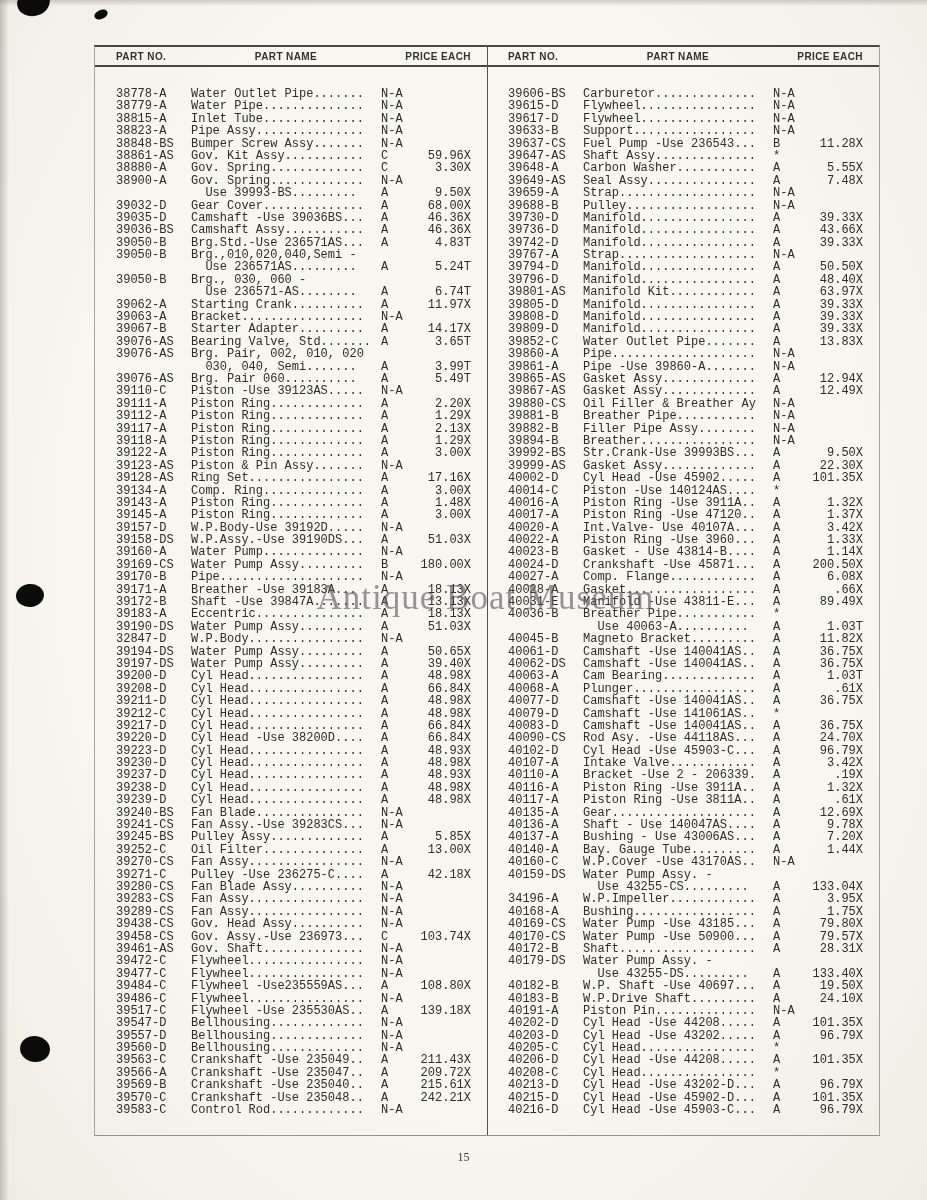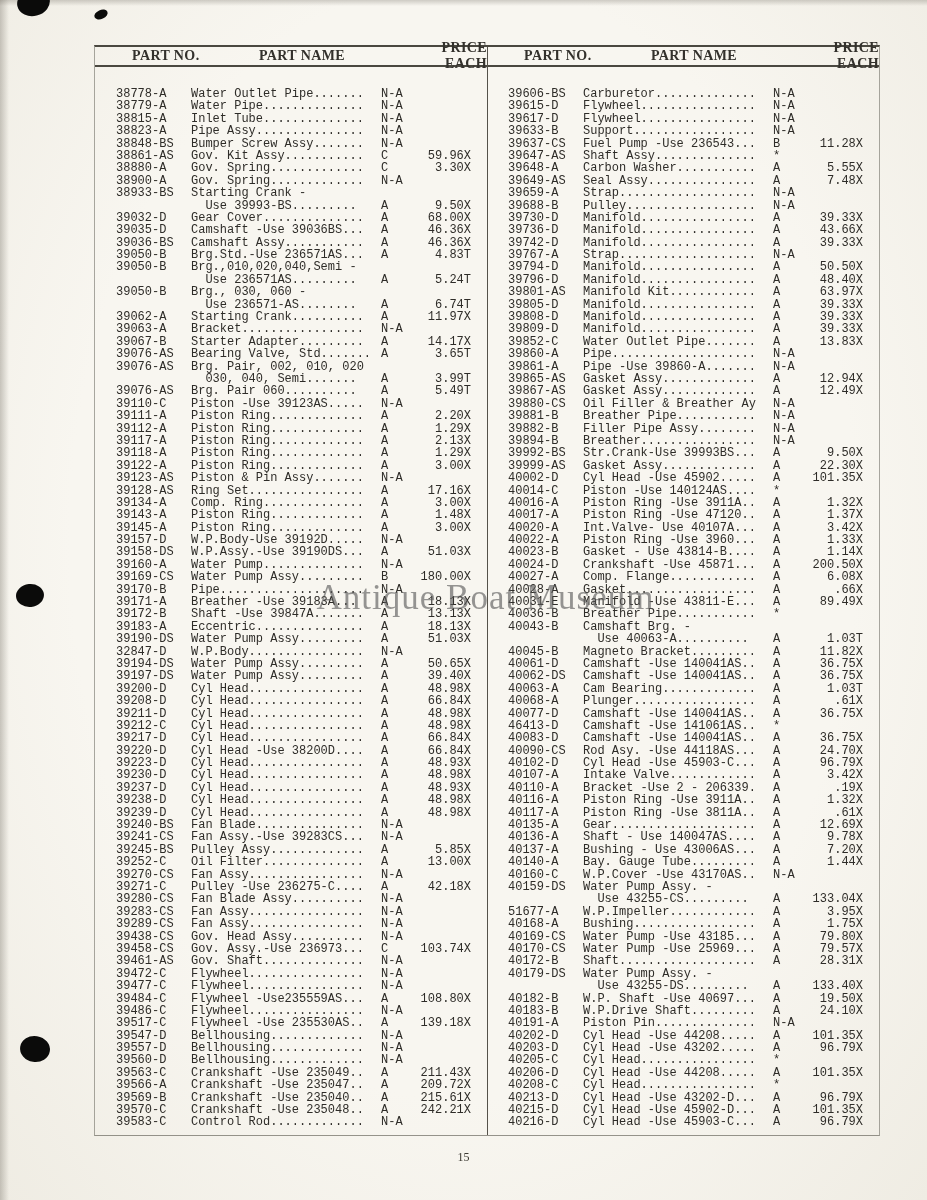--- a/index.html
+++ b/index.html
@@ -24,22 +24,22 @@
     position:absolute;left:94px;top:45px;width:786px;height:1091px;
     border-top:2px solid #4a4840;
     border-bottom:1px solid rgba(70,68,58,0.55);
     border-left:1px solid rgba(70,68,58,0.45);
     border-right:1px solid rgba(70,68,58,0.45);
     box-sizing:border-box;
   }
   .center-divider{position:absolute;left:50%;top:0;bottom:0;width:1px;background:#55524a;}
   .header-row{display:flex;height:20px;border-bottom:2px solid #4a4840;box-sizing:border-box;}
   .header-col{width:50%;display:flex;align-items:center;padding-left:21px;box-sizing:border-box;
-    font-family:Liberation Serif, serif;font-size:14px;font-weight:bold;
-    letter-spacing:0.4px;color:#33312c;justify-content:flex-end;}
+    font-family:Liberation Sans, sans-serif;font-size:10px;font-weight:bold;
+    letter-spacing:0.4px;color:#33312c;}
   .h-no{width:75px;}
   .h-name{width:190px;text-align:center;}
   .h-price{width:90px;text-align:right;}
 
   .body-row{display:flex;height:calc(100% - 20px);}
   .body-col{width:50%;box-sizing:border-box;padding-left:21px;padding-top:21px;
     font-size:12px;line-height:12.4px;}
   .row{display:flex;height:12.4px;}
   .cell{white-space:pre;}
   .c-no{width:75px;}
@@ -127,26 +127,20 @@
             <span class="cell c-code">C</span>
             <span class="cell c-price">3.30X</span>
           </div>
           <div class="row">
             <span class="cell c-no">38900-A</span>
             <span class="cell c-name">Gov. Spring.............</span>
             <span class="cell c-code">N-A</span>
             <span class="cell c-price"></span>
           </div>
           <div class="row">
-            <span class="cell c-no">38933-BS</span>
-            <span class="cell c-name">Starting Crank -</span>
-            <span class="cell c-code"></span>
-            <span class="cell c-price"></span>
-          </div>
-          <div class="row">
             <span class="cell c-no"></span>
             <span class="cell c-name">  Use 39993-BS.........</span>
             <span class="cell c-code">A</span>
             <span class="cell c-price">9.50X</span>
           </div>
           <div class="row">
             <span class="cell c-no">39032-D</span>
             <span class="cell c-name">Gear Cover..............</span>
             <span class="cell c-code">A</span>
             <span class="cell c-price">68.00X</span>
@@ -843,26 +837,20 @@
             <span class="cell c-code">A</span>
             <span class="cell c-price">89.49X</span>
           </div>
           <div class="row">
             <span class="cell c-no">40036-B</span>
             <span class="cell c-name">Breather Pipe...........</span>
             <span class="cell c-code">*</span>
             <span class="cell c-price"></span>
           </div>
           <div class="row">
-            <span class="cell c-no">40043-B</span>
-            <span class="cell c-name">Camshaft Brg. -</span>
-            <span class="cell c-code"></span>
-            <span class="cell c-price"></span>
-          </div>
-          <div class="row">
             <span class="cell c-no"></span>
             <span class="cell c-name">  Use 40063-A..........</span>
             <span class="cell c-code">A</span>
             <span class="cell c-price">1.03T</span>
           </div>
           <div class="row">
             <span class="cell c-no">40045-B</span>
             <span class="cell c-name">Magneto Bracket.........</span>
             <span class="cell c-code">A</span>
             <span class="cell c-price">11.82X</span>
@@ -891,21 +879,21 @@
             <span class="cell c-code">A</span>
             <span class="cell c-price">.61X</span>
           </div>
           <div class="row">
             <span class="cell c-no">40077-D</span>
             <span class="cell c-name">Camshaft -Use 140041AS..</span>
             <span class="cell c-code">A</span>
             <span class="cell c-price">36.75X</span>
           </div>
           <div class="row">
-            <span class="cell c-no">46413-D</span>
+            <span class="cell c-no">40079-D</span>
             <span class="cell c-name">Camshaft -Use 141061AS..</span>
             <span class="cell c-code">*</span>
             <span class="cell c-price"></span>
           </div>
           <div class="row">
             <span class="cell c-no">40083-D</span>
             <span class="cell c-name">Camshaft -Use 140041AS..</span>
             <span class="cell c-code">A</span>
             <span class="cell c-price">36.75X</span>
           </div>
@@ -981,40 +969,40 @@
             <span class="cell c-code"></span>
             <span class="cell c-price"></span>
           </div>
           <div class="row">
             <span class="cell c-no"></span>
             <span class="cell c-name">  Use 43255-CS.........</span>
             <span class="cell c-code">A</span>
             <span class="cell c-price">133.04X</span>
           </div>
           <div class="row">
-            <span class="cell c-no">51677-A</span>
+            <span class="cell c-no">34196-A</span>
             <span class="cell c-name">W.P.Impeller............</span>
             <span class="cell c-code">A</span>
             <span class="cell c-price">3.95X</span>
           </div>
           <div class="row">
             <span class="cell c-no">40168-A</span>
             <span class="cell c-name">Bushing.................</span>
             <span class="cell c-code">A</span>
             <span class="cell c-price">1.75X</span>
           </div>
           <div class="row">
             <span class="cell c-no">40169-CS</span>
             <span class="cell c-name">Water Pump -Use 43185...</span>
             <span class="cell c-code">A</span>
             <span class="cell c-price">79.80X</span>
           </div>
           <div class="row">
             <span class="cell c-no">40170-CS</span>
-            <span class="cell c-name">Water Pump -Use 25969...</span>
+            <span class="cell c-name">Water Pump -Use 50900...</span>
             <span class="cell c-code">A</span>
             <span class="cell c-price">79.57X</span>
           </div>
           <div class="row">
             <span class="cell c-no">40172-B</span>
             <span class="cell c-name">Shaft...................</span>
             <span class="cell c-code">A</span>
             <span class="cell c-price">28.31X</span>
           </div>
           <div class="row">

